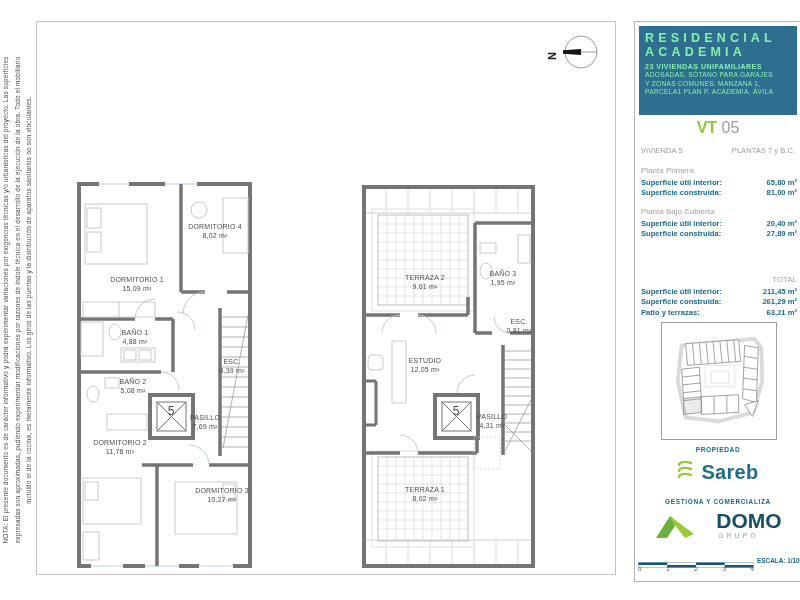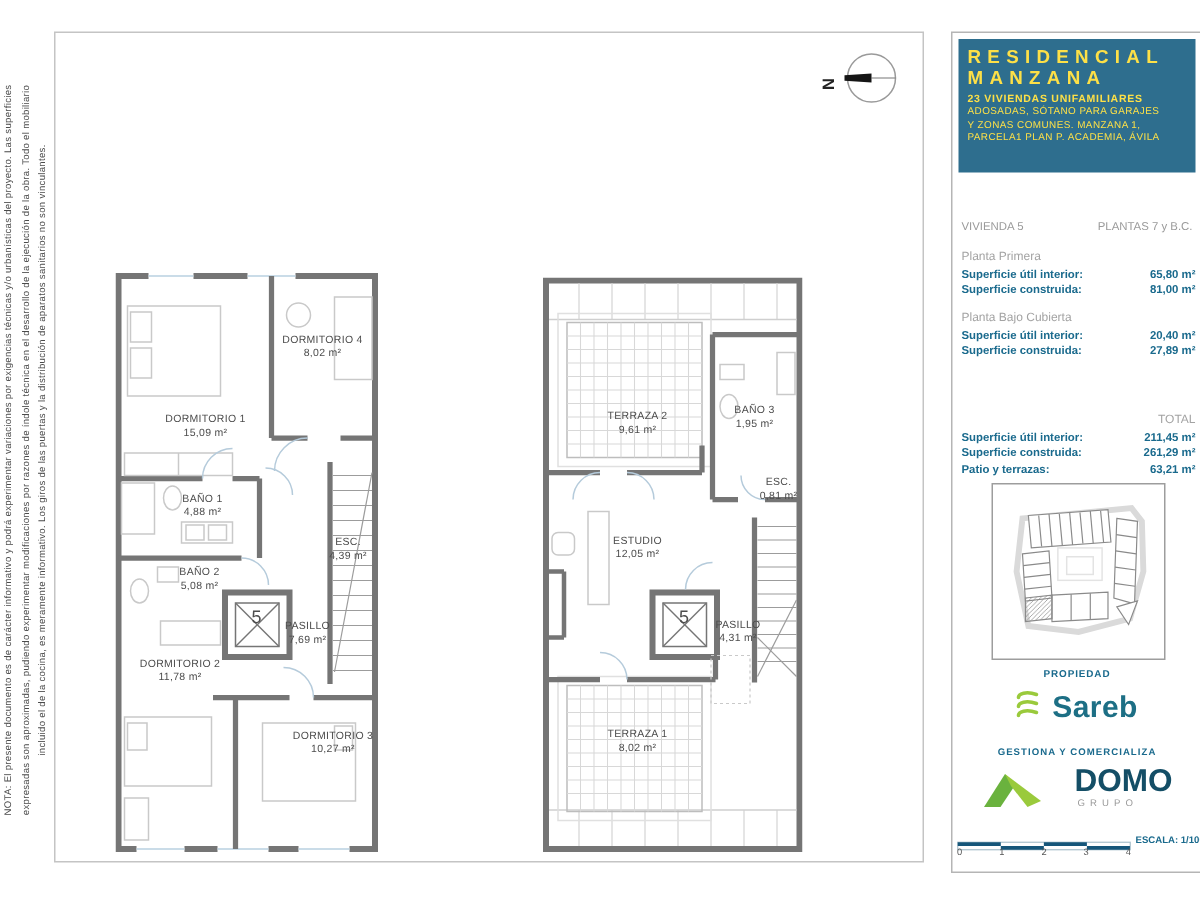--- a/index.html
+++ b/index.html
@@ -22,21 +22,21 @@
   .plan{position:absolute;}
   .plan svg{position:absolute;left:0;top:0;}
   .room-label{position:absolute;transform:translate(-50%,-50%);text-align:center;
     font-size:7px;line-height:8.6px;color:#4d4d4d;white-space:nowrap;letter-spacing:.2px;}
   .lift-label{position:absolute;transform:translate(-50%,-50%);font-size:12px;color:#4d4d4d;}
 
   
   .sidebar{position:absolute;left:634px;top:21px;width:170px;height:559px;
     border:1px solid #b5b5b5;background:#fff;}
   .sb-header{position:absolute;left:4px;top:4px;width:146px;height:80px;
-    background:#2e6e8e;color:#fde047;padding:5px 6px 4px 6px;}
+    background:#2e6e8e;color:#86efac;padding:5px 6px 4px 6px;}
   .sb-title{font-size:12.5px;font-weight:bold;letter-spacing:4.2px;line-height:14px;white-space:nowrap;}
   .sb-sub1{font-size:7px;font-weight:bold;letter-spacing:.5px;margin-top:4px;line-height:8.4px;white-space:nowrap;}
   .sb-sub{font-size:6.6px;letter-spacing:.3px;line-height:8.4px;white-space:nowrap;}
   .vt-row{position:absolute;left:0;top:97px;width:166px;text-align:center;font-size:16px;font-weight:bold;}
   .vt-green{color:#8fc63c;}
   .vt-num{color:#9e9e9e;font-weight:normal;}
   .viv-row{position:absolute;left:6px;top:124px;width:154px;display:flex;
     justify-content:space-between;font-size:7.6px;color:#9a9a9a;gap:41px;}
   .area-block{position:absolute;left:6px;width:156px;}
   .area-sec{font-size:8px;color:#a3a3a3;margin-bottom:3px;}
@@ -352,27 +352,31 @@
       <div>TERRAZA 1</div>
         <div>8,02 m²</div>
     </div>
     <div class="lift-label" style="left:94px;top:226px;">5</div>
   </div>
 
   <div class="sidebar">
 
     <div class="sb-header">
       <div class="sb-title">RESIDENCIAL</div>
-      <div class="sb-title">MANZANA</div>
+      <div class="sb-title">ACADEMIA</div>
       <div class="sb-sub1">23 VIVIENDAS UNIFAMILIARES</div>
       <div class="sb-sub">ADOSADAS, SÓTANO PARA GARAJES</div>
       <div class="sb-sub">Y ZONAS COMUNES. MANZANA 1,</div>
       <div class="sb-sub">PARCELA1 PLAN P. ACADEMIA, ÁVILA</div>
     </div>
 
+    <div class="vt-row">
+      <span class="vt-green">VT</span>
+      <span class="vt-num">05</span>
+    </div>
 
     <div class="viv-row">
       <span>VIVIENDA 5</span>
       <span>PLANTAS 7 y B.C.</span>
     </div>
 
     <div class="area-block" style="top:144px;">
       <div class="area-sec">Planta Primera</div>
       <div class="area-row">
           <span>Superficie útil interior:</span>

